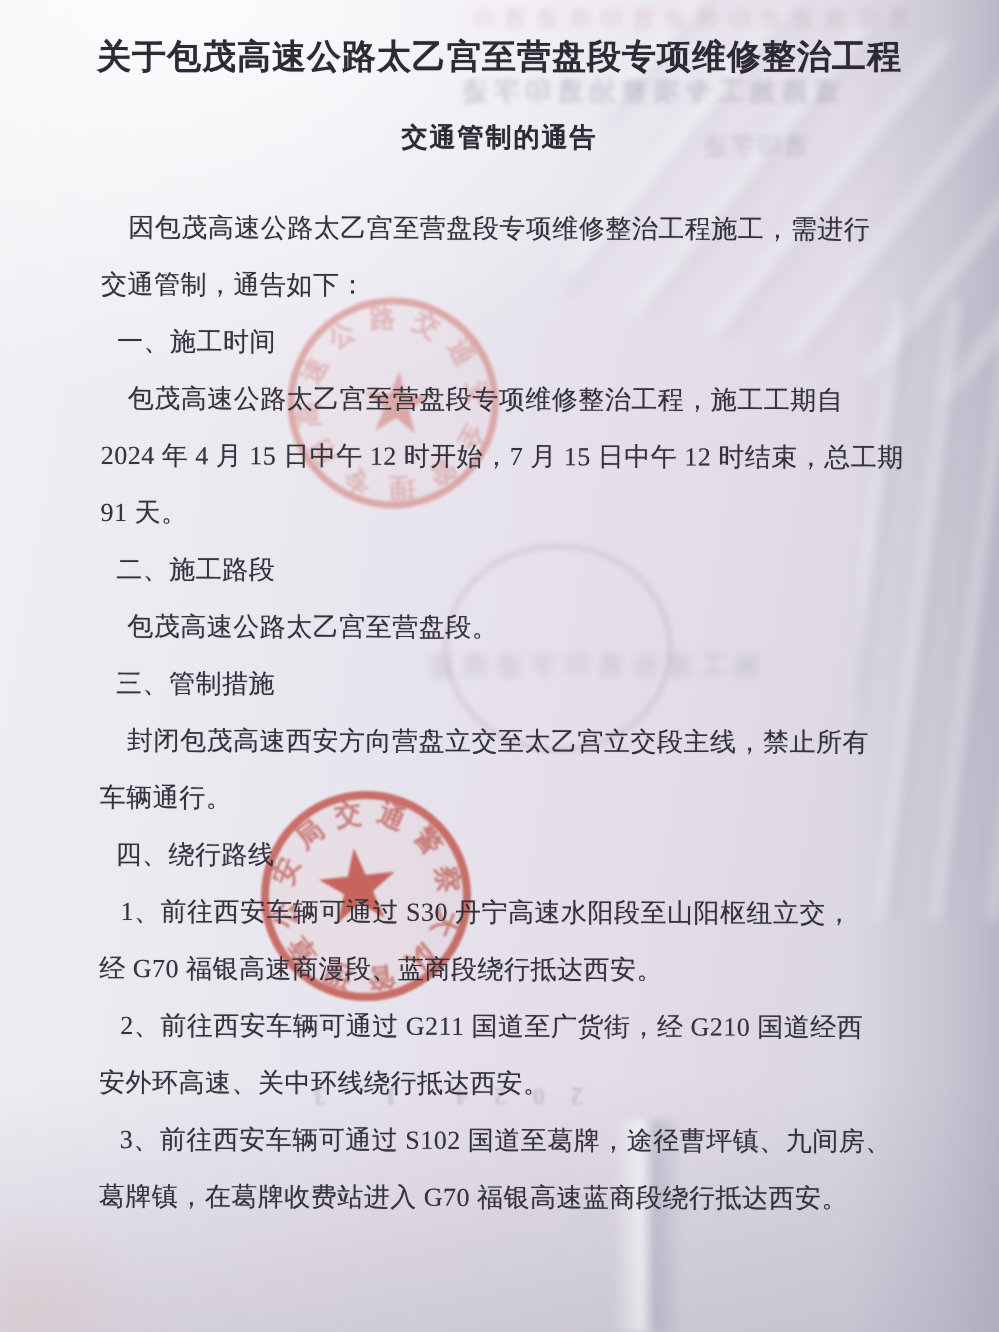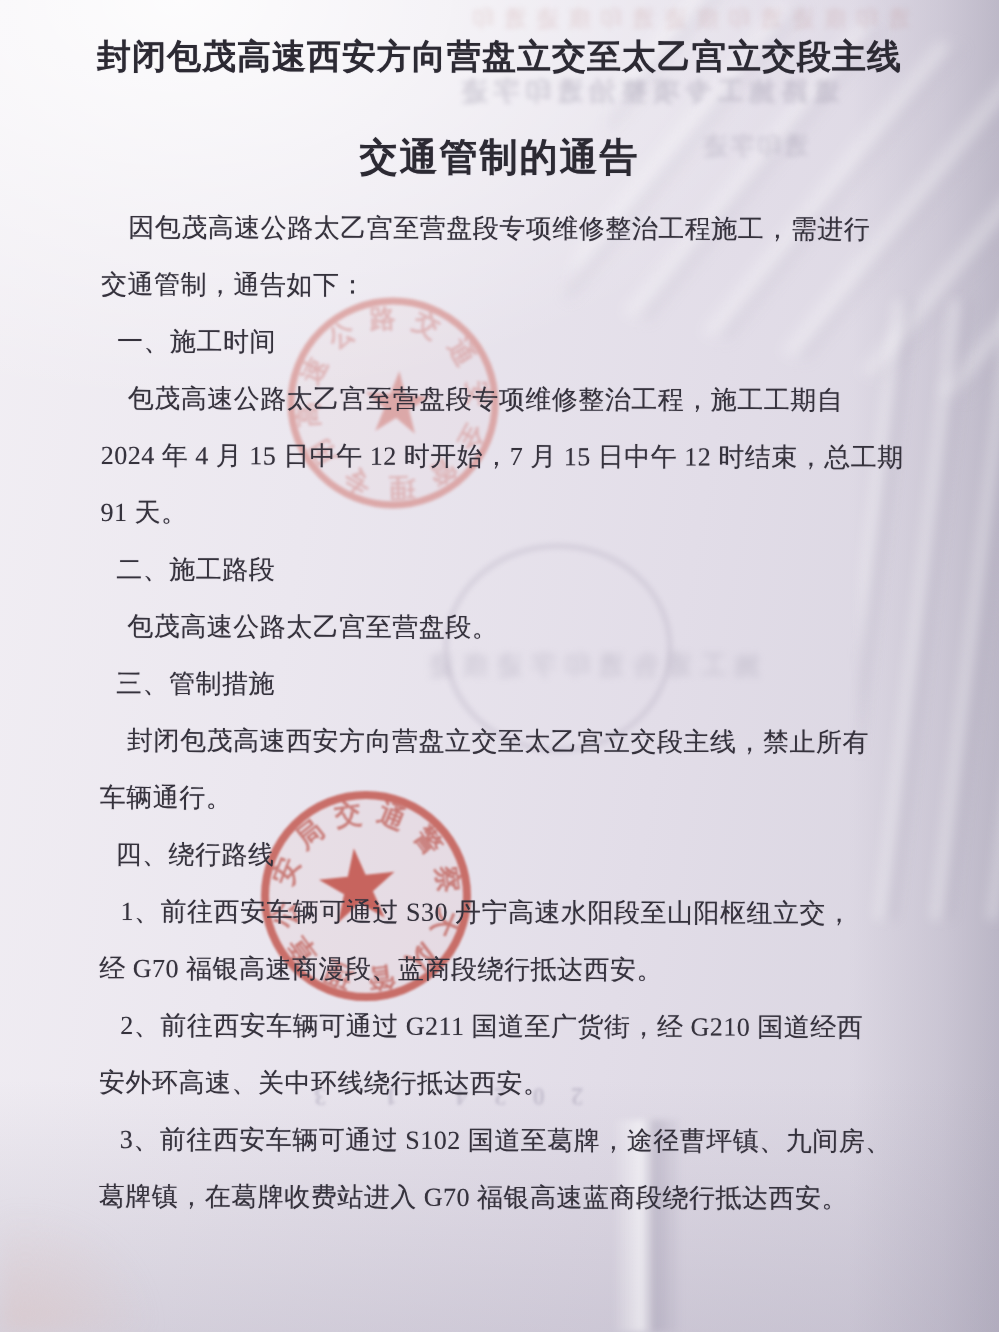--- a/index.html
+++ b/index.html
@@ -34,21 +34,21 @@
     color:#c08f8c;opacity:.20;}
   .bleed-under-title{left:455px;top:74px;font-size:26px;letter-spacing:6px;opacity:.38;}
   .bleed-right-small{left:700px;top:130px;font-size:24px;letter-spacing:3px;opacity:.30;}
   .bleed-midrow{left:420px;top:648px;font-size:26px;letter-spacing:8px;opacity:.26;filter:blur(3.5px);}
   .bleed-date{left:288px;top:1082px;font-size:25px;letter-spacing:26px;opacity:.42;
     transform:rotate(180deg);filter:blur(1.6px);color:#a09ab0;}
   
   .title{position:absolute;left:0;width:999px;text-align:center;color:#2c2a33;font-weight:700;
     text-shadow:0 0 1px rgba(55,50,70,.45);}
   .title-1{top:34px;font-size:34px;letter-spacing:1px;}
-  .title-2{top:132px;font-size:38px;letter-spacing:2px;}
+  .title-2{top:120px;font-size:26px;letter-spacing:2px;}
   .body-block{position:absolute;left:100px;top:200px;width:790px;transform:rotate(.15deg);}
   .line{height:57px;line-height:57px;font-size:26px;letter-spacing:.5px;color:#35323c;
     text-shadow:0 0 1px rgba(58,53,72,.4);white-space:nowrap;}
   .line.indent{padding-left:27px;}
   .line.head{padding-left:16px;}
   .line.item{padding-left:21px;}
   
   .seal{position:absolute;pointer-events:none;}
   .seal-top{left:279px;top:289px;filter:blur(1.4px);opacity:.62;}
   .seal-bottom{left:252px;top:782px;filter:blur(1px);opacity:.82;}
@@ -100,21 +100,21 @@
     <g transform="rotate(-24 114 114)">
       <text font-size="27" letter-spacing="12" fill="#bb4f46" opacity=".85">
         <textPath href="#ringpath-bottom">公安局交通警察大队管理章</textPath>
       </text>
     </g>
     <g transform="translate(106 106) scale(40) rotate(-6)">
       <path d="M0,-1 L0.588,0.809 L-0.951,-0.309 L0.951,-0.309 L-0.588,0.809 Z" fill="#c0493f"></path>
     </g>
   </svg>
 
-  <div class="title title-1">封闭包茂高速西安方向营盘立交至太乙宫立交段主线</div>
+  <div class="title title-1">关于包茂高速公路太乙宫至营盘段专项维修整治工程</div>
   <div class="title title-2">交通管制的通告</div>
 
   <div class="body-block">
     <div class="line indent">因包茂高速公路太乙宫至营盘段专项维修整治工程施工，需进行</div>
     <div class="line">交通管制，通告如下：</div>
     <div class="line head">一、施工时间</div>
     <div class="line indent">包茂高速公路太乙宫至营盘段专项维修整治工程，施工工期自</div>
     <div class="line">2024 年 4 月 15 日中午 12 时开始，7 月 15 日中午 12 时结束，总工期</div>
     <div class="line">91 天。</div>
     <div class="line head">二、施工路段</div>

